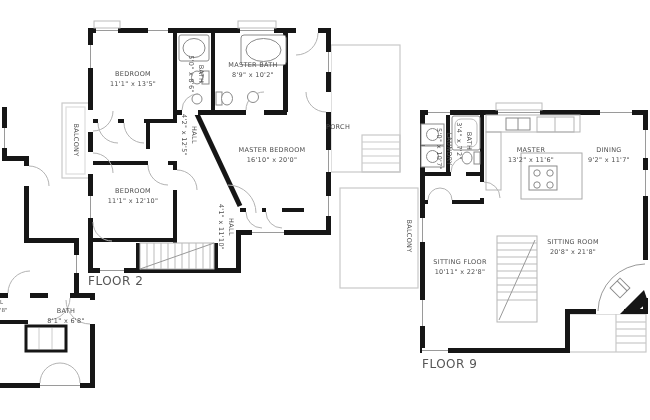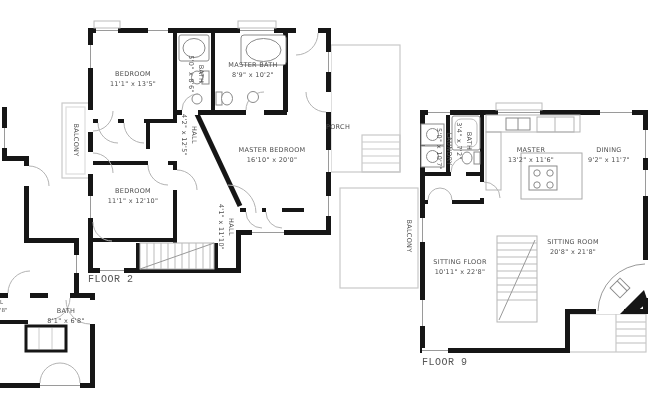--- a/index.html
+++ b/index.html
@@ -3,21 +3,21 @@
 <meta charset="utf-8">
 <style>
   html,body{margin:0;padding:0;background:#fff;}
   #canvas{position:relative;width:650px;height:420px;background:#fff;overflow:hidden;
           font-family:"DejaVu Sans","Liberation Sans",sans-serif;}
   #plan-svg{position:absolute;left:0;top:0;}
   .lbl{position:absolute;display:flex;flex-direction:column;align-items:center;justify-content:center;
        transform:translate(-50%,-50%);font-size:6.5px;line-height:1.5;color:#4d4d4d;
        letter-spacing:.3px;white-space:nowrap;text-align:center;}
   .vert{transform:translate(-50%,-50%) rotate(90deg);}
-  .title{position:absolute;font-size:10px;color:#555;letter-spacing:.5px;white-space:nowrap;font-family:Liberation Mono, monospace;}
+  .title{position:absolute;font-size:12px;color:#555;letter-spacing:.5px;white-space:nowrap;}
   .partial{position:absolute;font-size:5.5px;color:#4d4d4d;line-height:1.4;white-space:nowrap;}
   .partial span{display:block;}
 </style>
 </head>
 <body>
 
 <div id="canvas">
 
 <svg id="plan-svg" width="650" height="420" viewBox="0 0 650 420">
 

